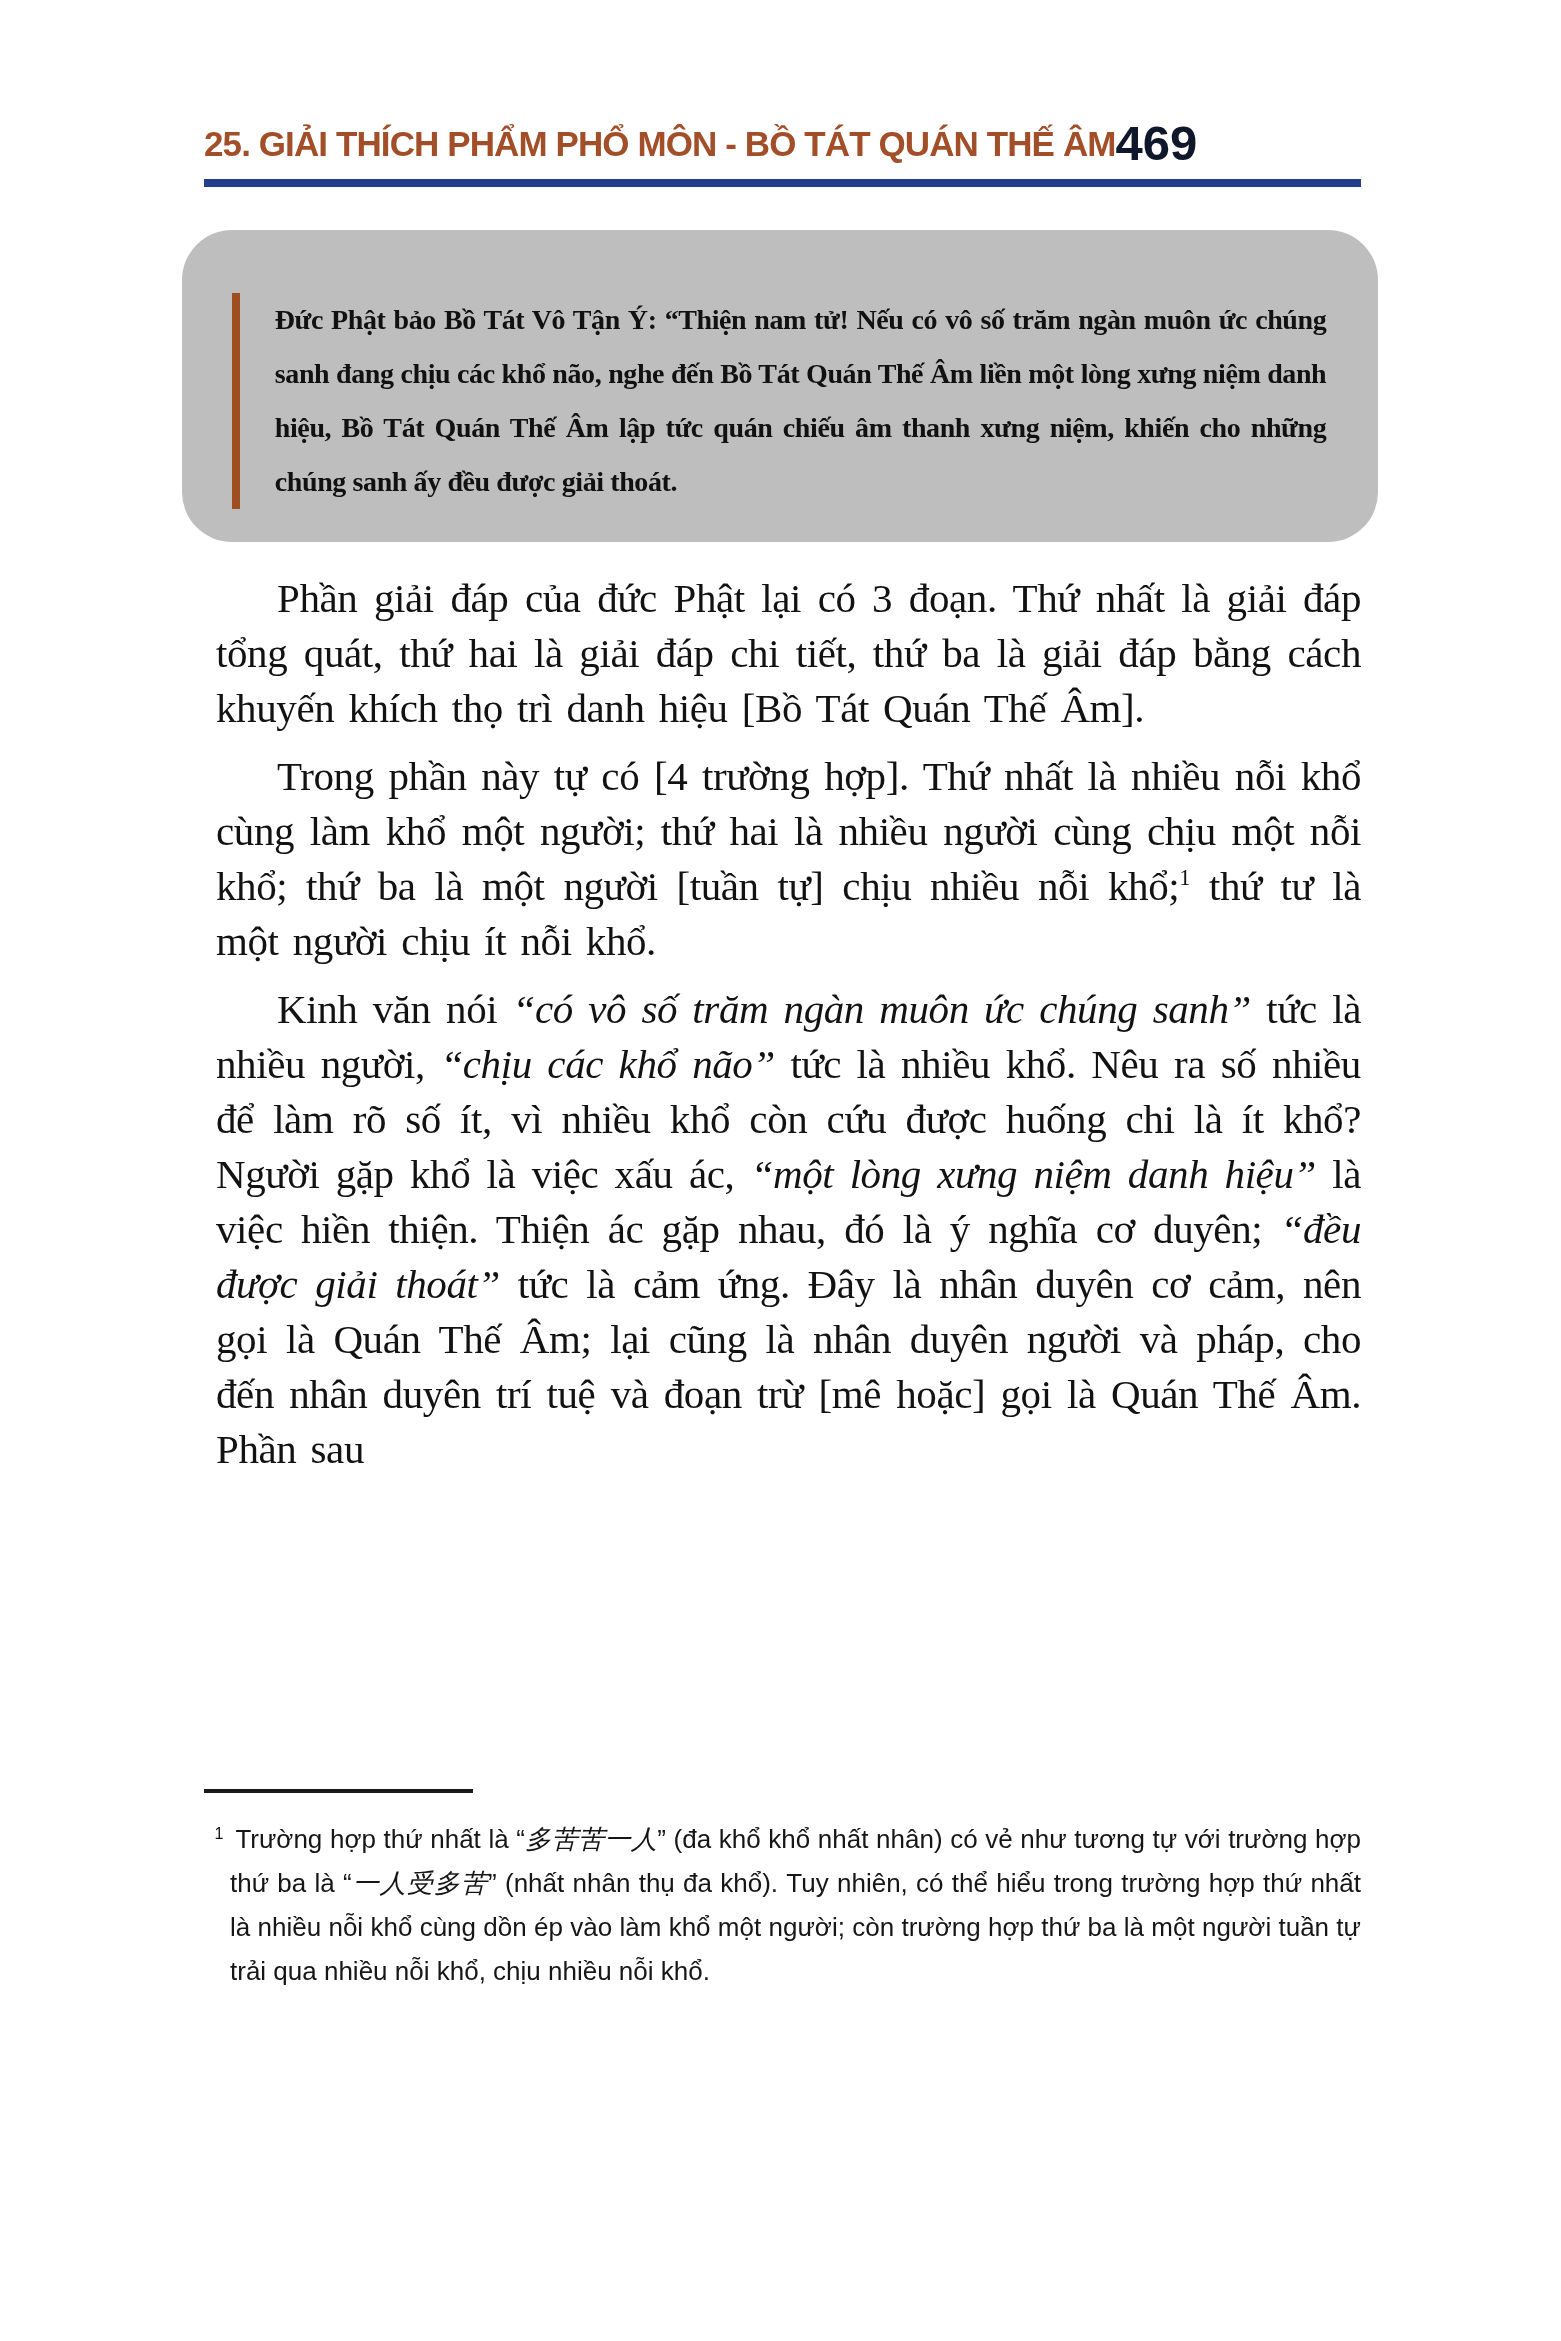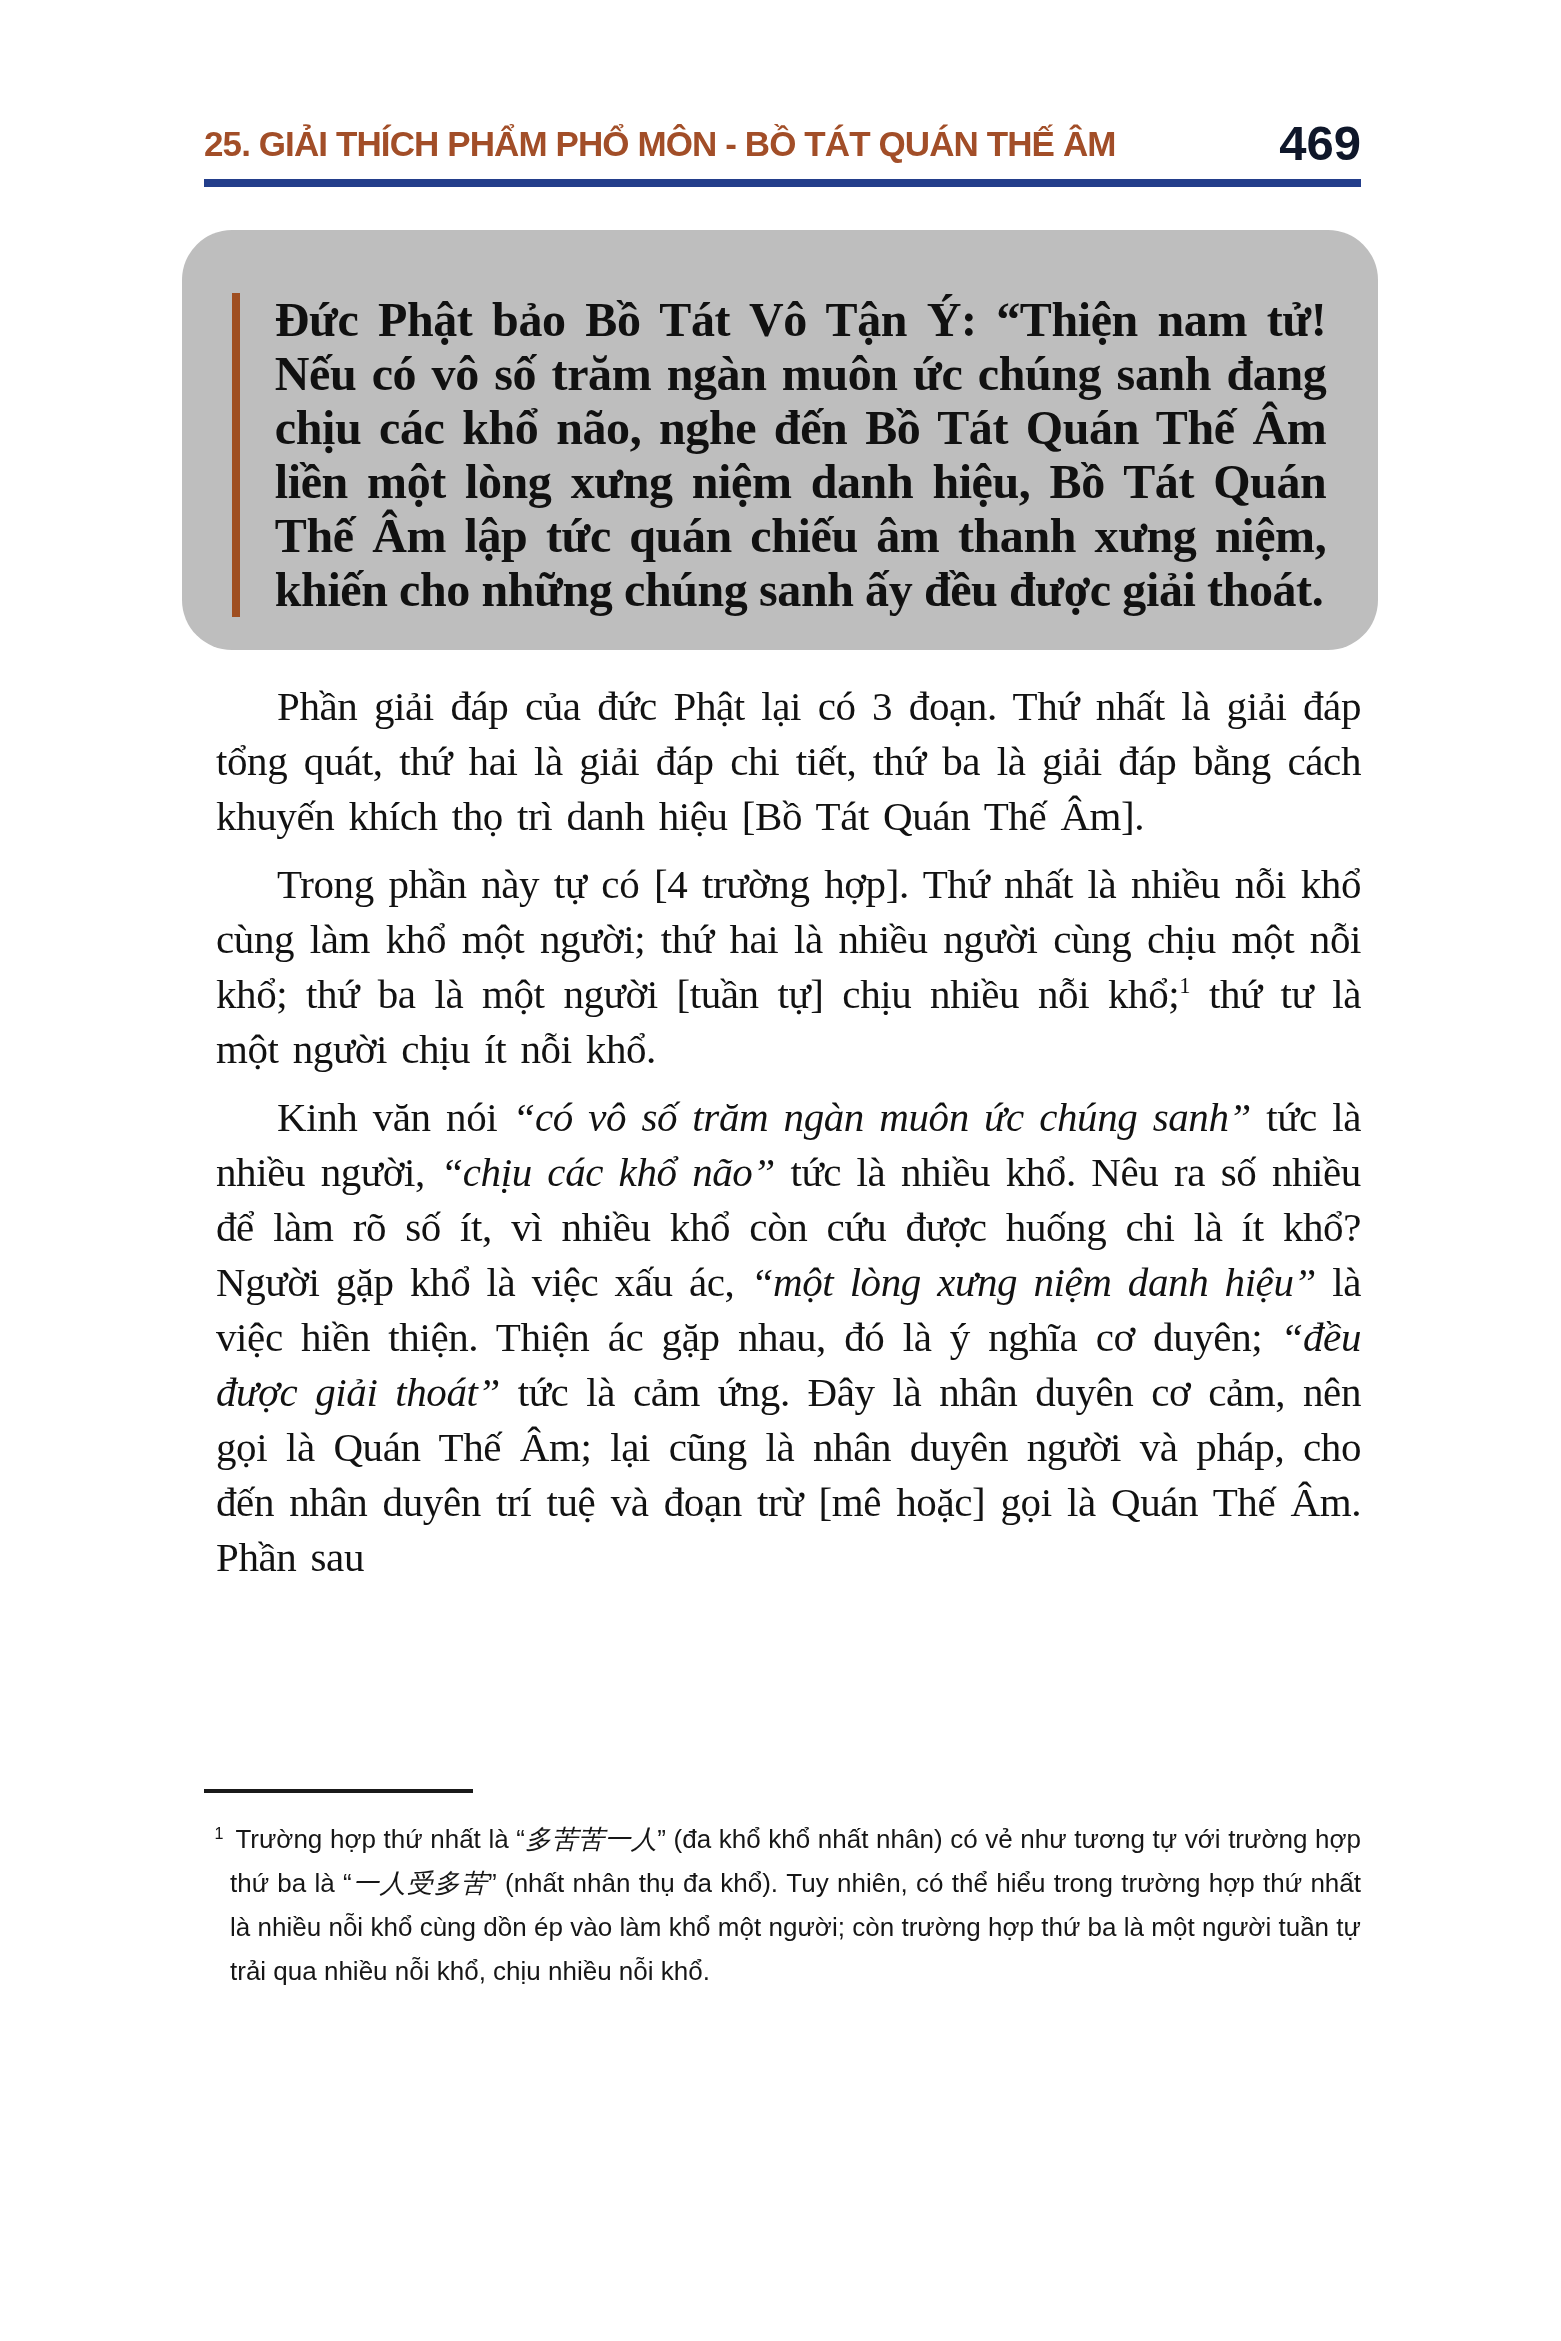--- a/index.html
+++ b/index.html
@@ -19,21 +19,21 @@
     position: absolute;
     inset: 0;
     box-sizing: border-box;
     padding: 0 200px 0 204px;
   }
 
   
   .page-header { margin-top: 123px; }
   .header-row {
     display: flex;
-    justify-content: space-between;
+    justify-content: flex-start;
     align-items: flex-end;
   }
   .running-title {
     font-family: "Liberation Sans", sans-serif;
     font-weight: 700;
     font-size: 35px;
     letter-spacing: -0.9px;
     color: var(--accent-brown, #A24E28);
     white-space: nowrap;
     line-height: 1;
@@ -71,21 +71,21 @@
     margin-top: 40px;
   }
   .quote-bar {
     flex: none;
     width: 7.8px;
     background: var(--bar-rust, #9F4E20);
   }
   .quote-text {
     margin-left: 35px;
     font-weight: 700;
-    font-size: 48px;
+    font-size: 28px;
     line-height: 54px;
     text-align: justify;
     color: #111111;
     letter-spacing: -0.4px;
   }
 
   
   .body-text { margin-top: 29.5px; margin-left: 12px; }
   .para {
     margin: 0 0 13px 0;

